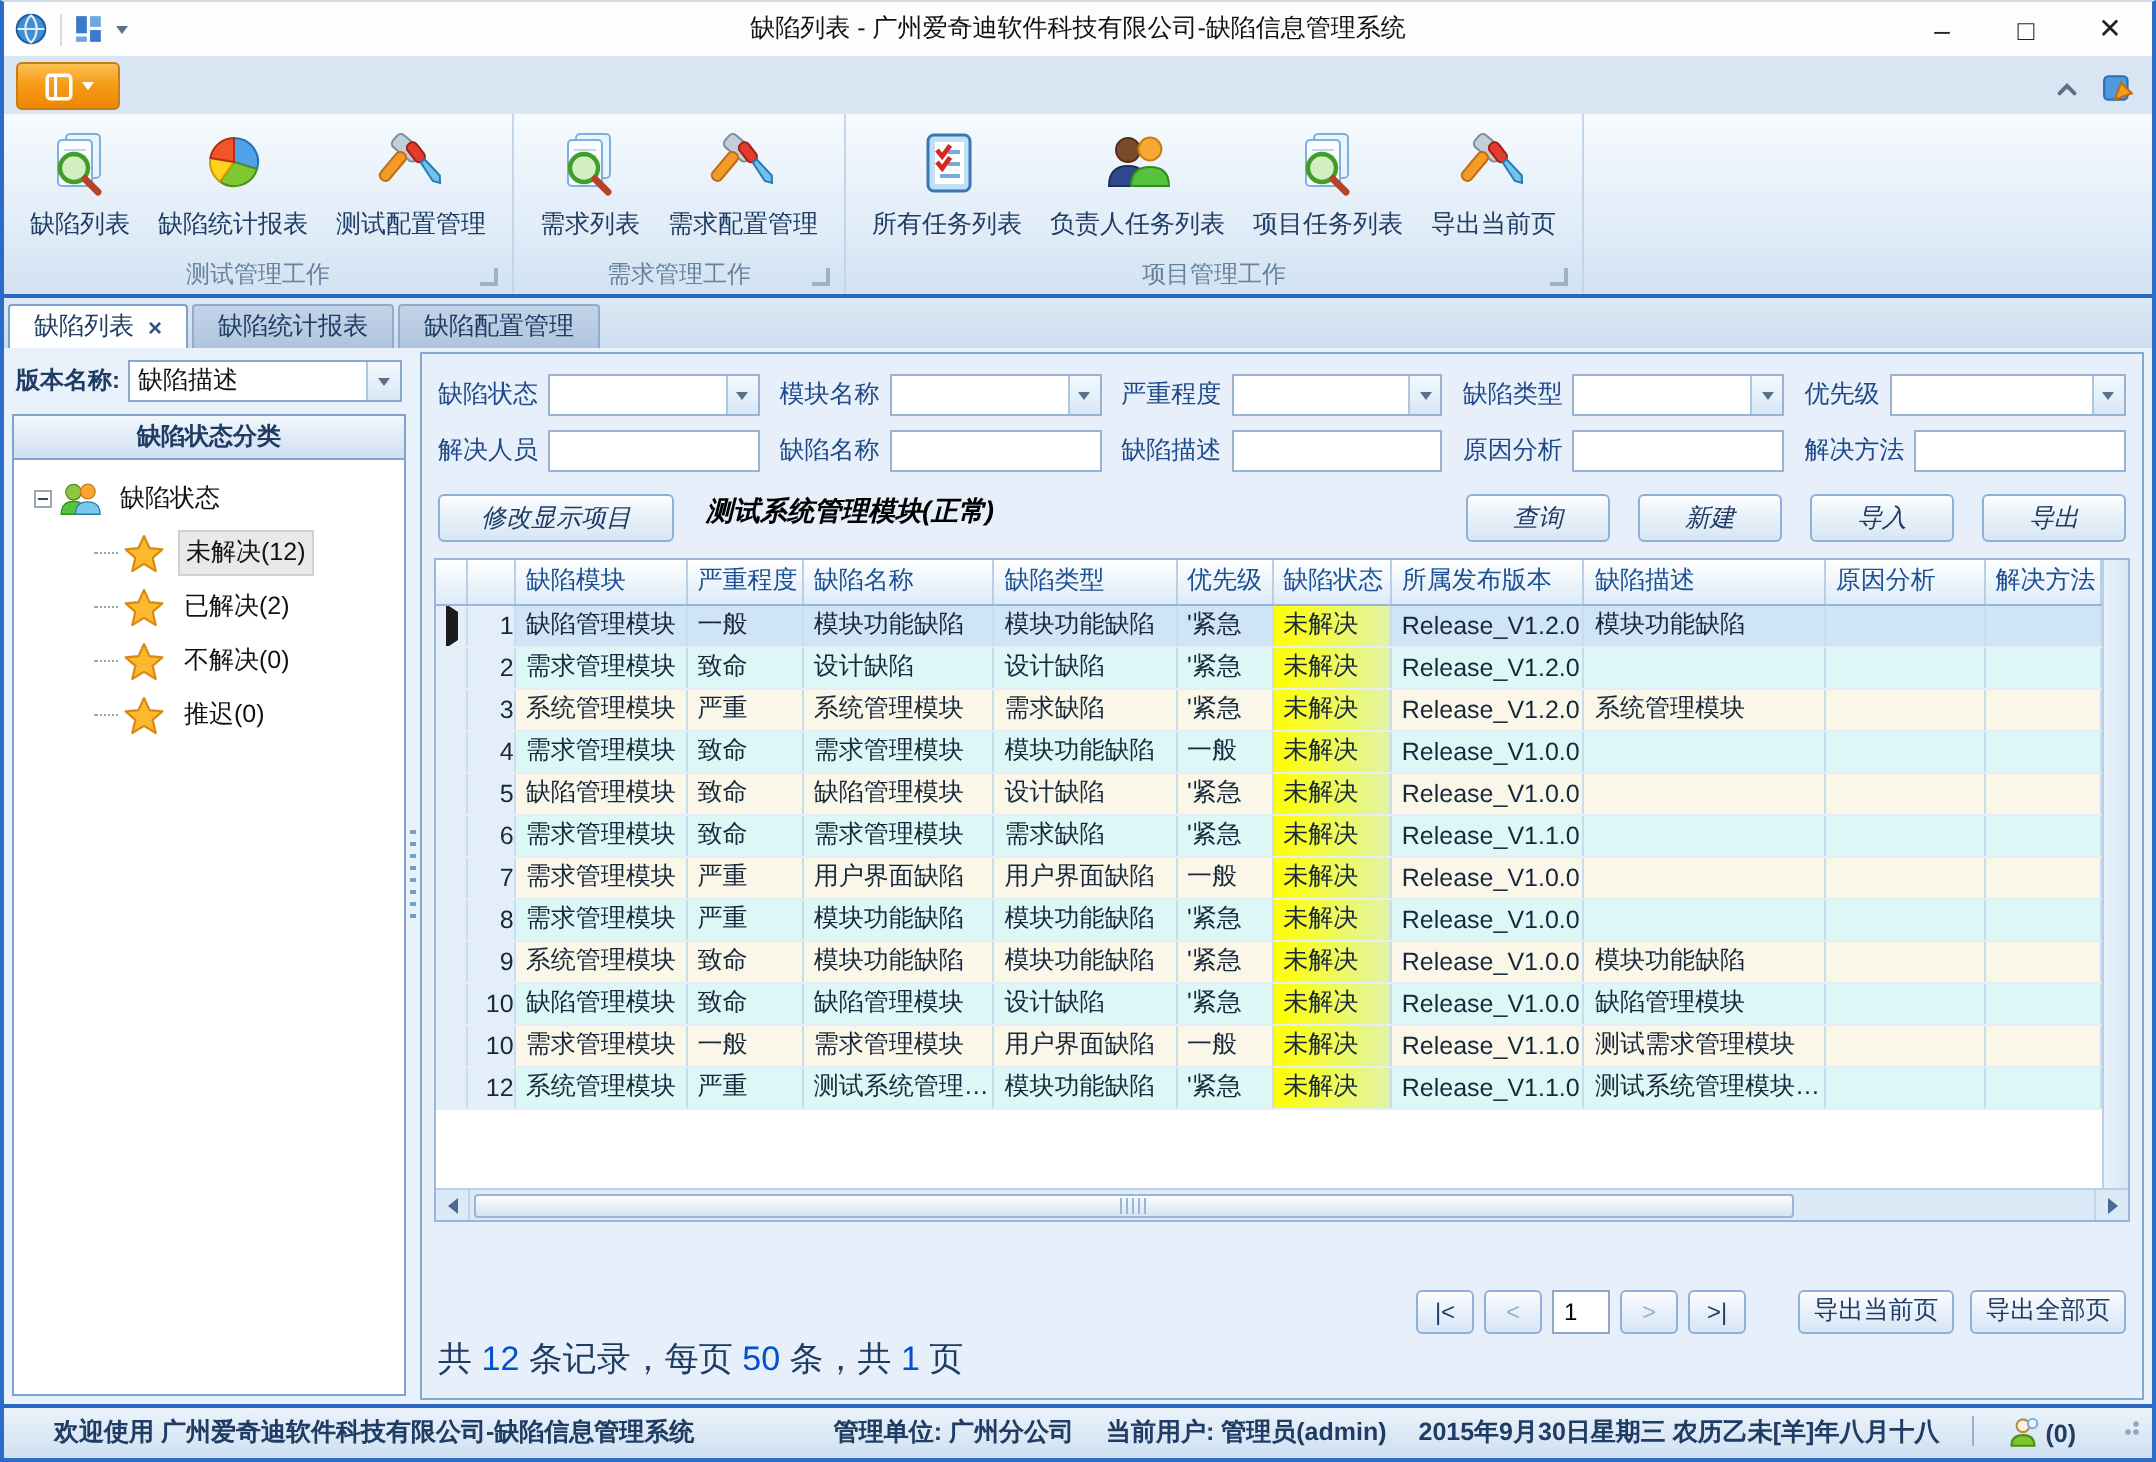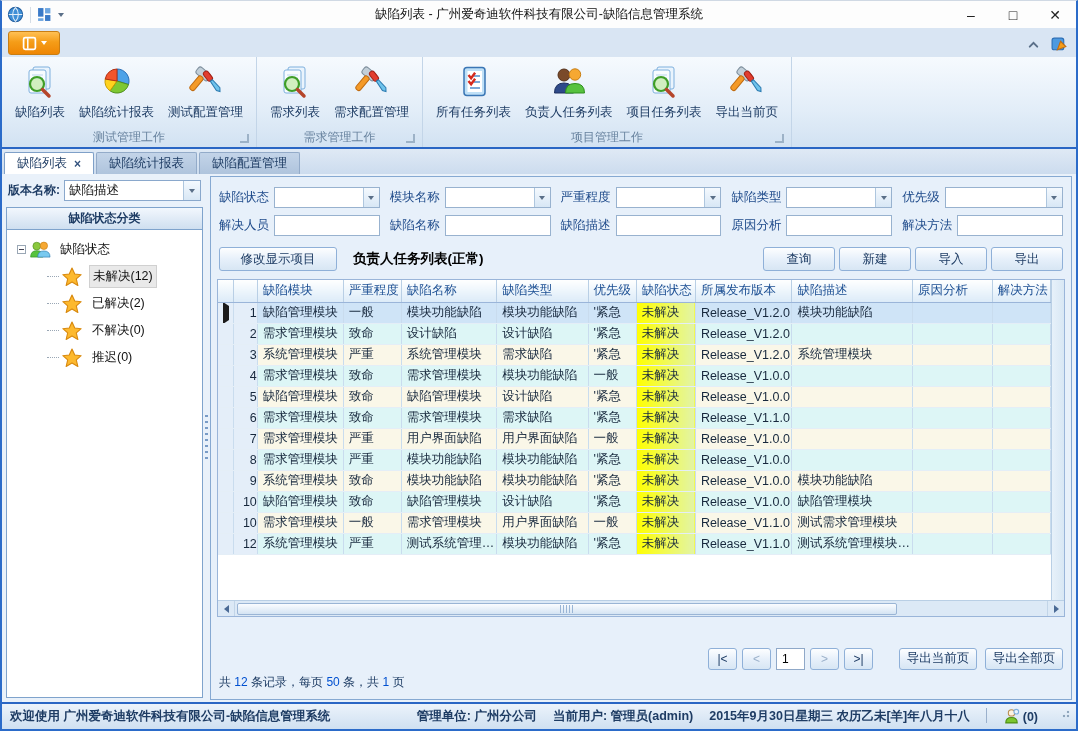--- a/index.html
+++ b/index.html
@@ -71,25 +71,25 @@
   
   .main-panel { flex:1; margin:2px 4px 2px 0; border:1px solid #86a9d2; background:#e7f0fa; display:flex; flex-direction:column; min-width:0; padding:6px; }
   .filters { display:flex; flex-direction:column; gap:7px; padding:4px 2px 9px 2px; }
   .f-row { display:flex; gap:10px; }
   .f-field { flex:1; display:flex; align-items:center; min-width:0; }
   .f-field .flabel { white-space:nowrap; margin-right:5px; color:#1e4a8a; font-size:12.5px; }
   .f-input { flex:1; height:21px; background:#fff; border:1px solid #98b2cf; display:flex; align-items:center; min-width:0; }
   .f-input .drop { width:16px; height:100%; margin-left:auto; background:linear-gradient(#f4f9fe,#d8e7f5); border-left:1px solid #aec6de; display:flex; align-items:center; justify-content:center; }
   input.raw { width:100%; height:100%; border:none; outline:none; font:inherit; padding:0 3px; background:transparent; }
 
-  .toolbar-row { display:flex; align-items:center; padding:2px 2px 8px 2px; }
+  .toolbar-row { display:flex; padding:2px 2px 8px 2px;font-style:italic; }
   .btn { background:linear-gradient(#fdfeff,#e7f0fa 50%,#d7e6f4); border:1px solid #8fb0d8; border-radius:3px; display:flex; align-items:center; justify-content:center; color:#1e3c64; font-size:12.5px; }
   .btn-modify { width:118px; height:24px; }
   .proj-title { font-weight:bold; color:#000; font-size:13.5px; margin-left:16px; }
-  .actions { margin-left:auto; display:flex; gap:4px; }
+  .actions { margin-left:auto; display:flex; gap:14px; }
   .actions .btn { width:72px; height:24px; }
 
   
   .grid-wrap { flex:1; min-height:0; border:1px solid #9ab5d9; background:#fff; display:flex; flex-direction:column; }
   .grid-main { flex:1; display:flex; min-height:0; }
   .grid-viewport { flex:1; overflow:hidden; }
   table.grid { border-collapse:collapse; table-layout:fixed; font-size:12.5px; }
   table.grid th { height:22px; background:linear-gradient(#feffff,#dcebf8); border-right:1px solid #b9cfe5; border-bottom:1px solid #9ab5d9; font-weight:normal; text-align:left; padding:0 0 0 5px; color:#1c4f93; white-space:nowrap; overflow:hidden; }
   table.grid td { height:21px; border-right:1px solid #c9dcee; border-bottom:1px solid #e4eef7; padding:0 0 0 5px; color:#17283d; white-space:nowrap; overflow:hidden; }
   td.ind,th.ind { padding:0; background:#e4eef9; border-right:1px solid #b9cfe5; }
@@ -103,31 +103,31 @@
   .hscroll { height:16px; border-top:1px solid #b9cfe5; background:#dce9f6; display:flex; align-items:center; }
   .hs-btn { width:17px; height:100%; display:flex; align-items:center; justify-content:center; border-right:1px solid #c2d5e8; }
   .hs-btn.right { border-right:none; border-left:1px solid #c2d5e8; margin-left:auto; }
   .tri-l { width:0; height:0; border-top:4px solid transparent; border-bottom:4px solid transparent; border-right:5px solid #4a6a95; }
   .tri-r { width:0; height:0; border-top:4px solid transparent; border-bottom:4px solid transparent; border-left:5px solid #4a6a95; }
   .hs-thumb { flex:0 0 78%; height:12px; margin-left:2px; background:linear-gradient(#fbfdff,#d4e4f3); border:1px solid #9ab5d5; border-radius:2px; display:flex; align-items:center; justify-content:center; }
   .hs-grip { width:14px; height:8px; background:repeating-linear-gradient(90deg,#9ab5d5 0 1px, transparent 1px 3px); }
 
   
   .footer-row { display:flex; align-items:center; padding:9px 2px 2px 2px; }
-  .summary { color:#1e3c64; font-size:12px;margin-top:48px; }
+  .summary { color:#1e3c64; font-size:17px;margin-top:48px; }
   .summary .num { color:#0050d0; }
   .pager { display:flex; gap:5px; margin-left:auto; align-items:center; }
   .pager .btn { width:29px; height:22px; font-size:12px; }
   .pager .btn.dis { color:#9ab0c9; }
   .pager input { width:29px; height:22px; border:1px solid #8fa8c8; text-align:left; padding-left:5px; font:inherit; }
   .export-btns { display:flex; gap:8px; margin-left:26px; }
   .export-btns .btn { width:78px; height:22px; }
 
   
-  .statusbar { height:27px; flex:0 0 auto; border-top:2px solid #2a66c4; background:linear-gradient(#ecf3fb,#cfe0f1); display:flex; align-items:center; padding:0 6px 0 8px; color:#1e3c64; font-size:12.5px; font-weight:bold;gap:48px; }
+  .statusbar { height:27px; flex:0 0 auto; border-top:2px solid #2a66c4; background:linear-gradient(#ecf3fb,#cfe0f1); display:flex; align-items:center; padding:0 6px 0 25px; color:#1e3c64; font-size:12.5px; font-weight:bold;gap:48px; }
   .sb-right { margin-left:auto; display:flex; align-items:flex-start; gap:16px; }
   .sb-sep { width:1px; height:15px; background:#9ab0cc; }
   .sb-user { display:flex; align-items:center; gap:3px; font-weight:bold; }
   .sb-grip { width:10px; height:10px; margin-left:6px; background:
      radial-gradient(circle at 8px 8px,#8fa6bd 1.2px,transparent 1.6px),
      radial-gradient(circle at 8px 4px,#8fa6bd 1.2px,transparent 1.6px),
      radial-gradient(circle at 4px 8px,#8fa6bd 1.2px,transparent 1.6px); }
   .ic16 { width:17px; height:17px; display:inline-block; }
   .ic14 { width:15px; height:15px; display:inline-block; }
   svg { display:block; width:100%; height:100%; }
@@ -496,21 +496,21 @@
             <span class="flabel">解决方法</span>
             <div class="f-input">
                 <input class="raw" style="">
               </div>
           </div>
         </div>
       </div>
 
       <div class="toolbar-row">
         <div class="btn btn-modify">修改显示项目</div>
-        <div class="proj-title">负责人任务列表(正常)</div>
+        <div class="proj-title">测试系统管理模块(正常)</div>
         <div class="actions">
           <div class="btn">查询</div>
           <div class="btn">新建</div>
           <div class="btn">导入</div>
           <div class="btn">导出</div>
         </div>
       </div>
 
       <div class="grid-wrap">
         <div class="grid-main">

